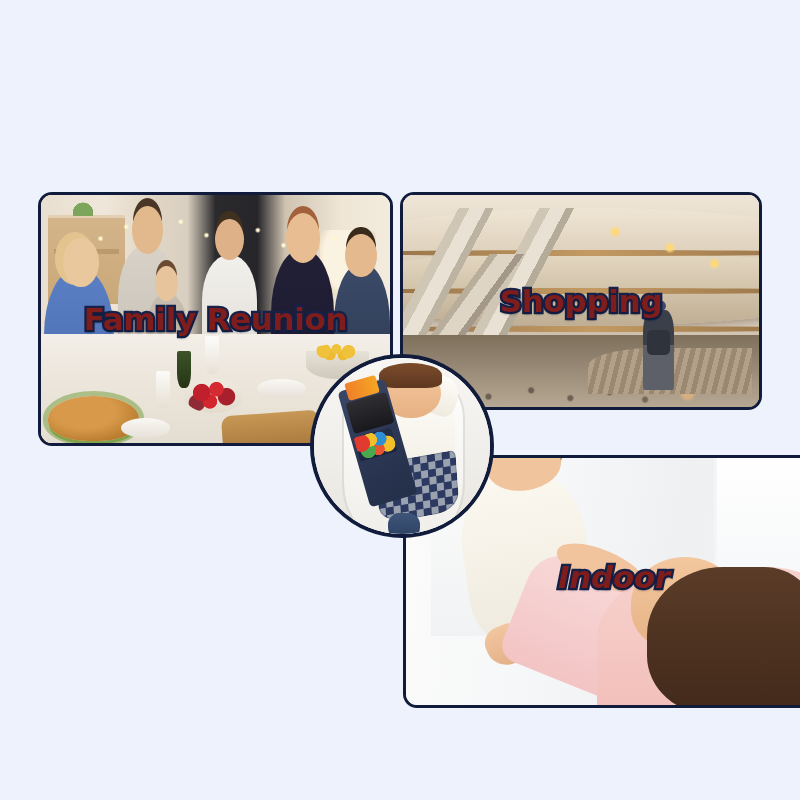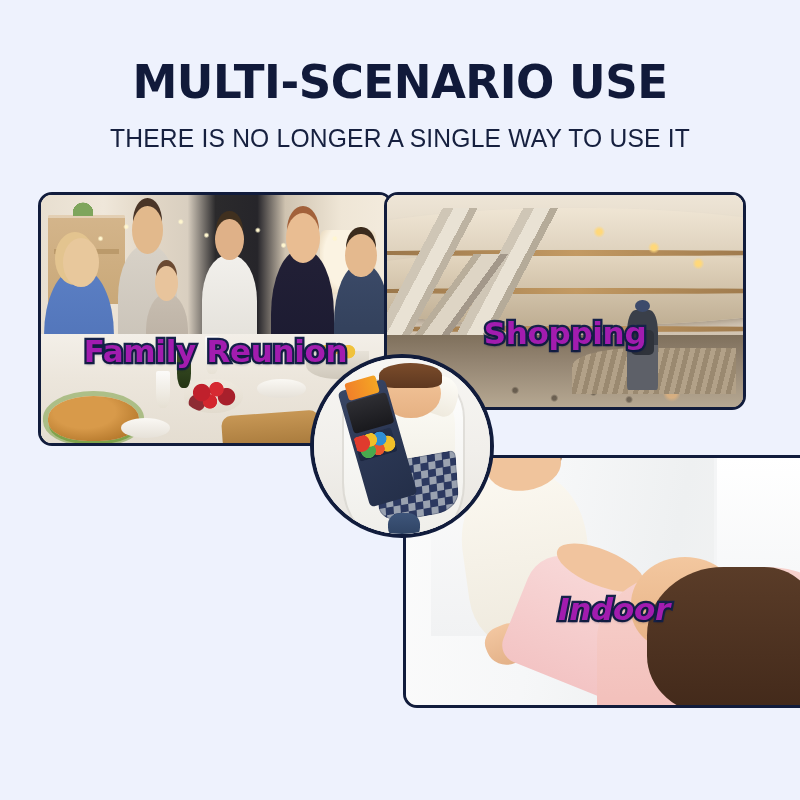--- a/index.html
+++ b/index.html
@@ -62,49 +62,48 @@
 
   .card {
     position: absolute;
     border: 3px solid #111c3c;
     border-radius: 14px;
     overflow: hidden;
     background: #d8d2ca;
   }
 
   .card-0 { left: 0px;   top: 0px;   width: 355px; height: 254px; }
-  .card-1 { left: 346px; top: 0px;   width: 362px; height: 218px; }
+  .card-1 { left: 362px; top: 0px;   width: 362px; height: 218px; }
   .card-2 { left: 0px;   top: 263px; width: 355px; height: 253px; }
   .card-3 { left: 365px; top: 263px; width: 422px; height: 253px; font-style: italic; }
 
   .photo {
     position: absolute;
     inset: 0;
     overflow: hidden;
   }
 
   .card-label {
     position: absolute;
     left: 0;
     right: 0;
     top: 50%;
     transform: translateY(-50%);
     text-align: center;
     font-family: "DejaVu Sans", sans-serif;
     font-size: 31px;
     font-weight: 700;
     letter-spacing: -0.3px;
-    color: #a21caf;
+    color: #7f1d1d;
     -webkit-text-stroke: 4.5px #16224a;
     paint-order: stroke fill;
     text-shadow:
        0 2px 3px rgba(10,18,45,0.55);
     z-index: 5;
     white-space: nowrap;
-    margin-top: 32px;
   }
 
   .card-2 .card-label,
   .card-3 .card-label { top: 48%; }
 
   
   .center-inset {
     position: absolute;
     left: 310px;
     top: 354px;
@@ -526,24 +525,20 @@
     position:absolute; left:42%; bottom:-4%; width:18%; height:16%;
     border-radius:40% 40% 48% 48%;
     background:linear-gradient(#3e557a,#2b3f5e);
   }
 </style>
 </head>
 <body>
 
 <div class="page">
 
-  <div class="header">
-    <div class="main-title">MULTI-SCENARIO USE</div>
-    <div class="sub-title">THERE IS NO LONGER A SINGLE WAY TO USE IT</div>
-  </div>
 
   <div class="grid">
 
     <div class="card card-0">
       <div class="photo scene-family">
         <div class="f-wall"></div>
         <div class="f-shelf"></div>
         <div class="f-plant"></div>
         <div class="f-lamp"></div>
         <div class="f-lights"></div>

